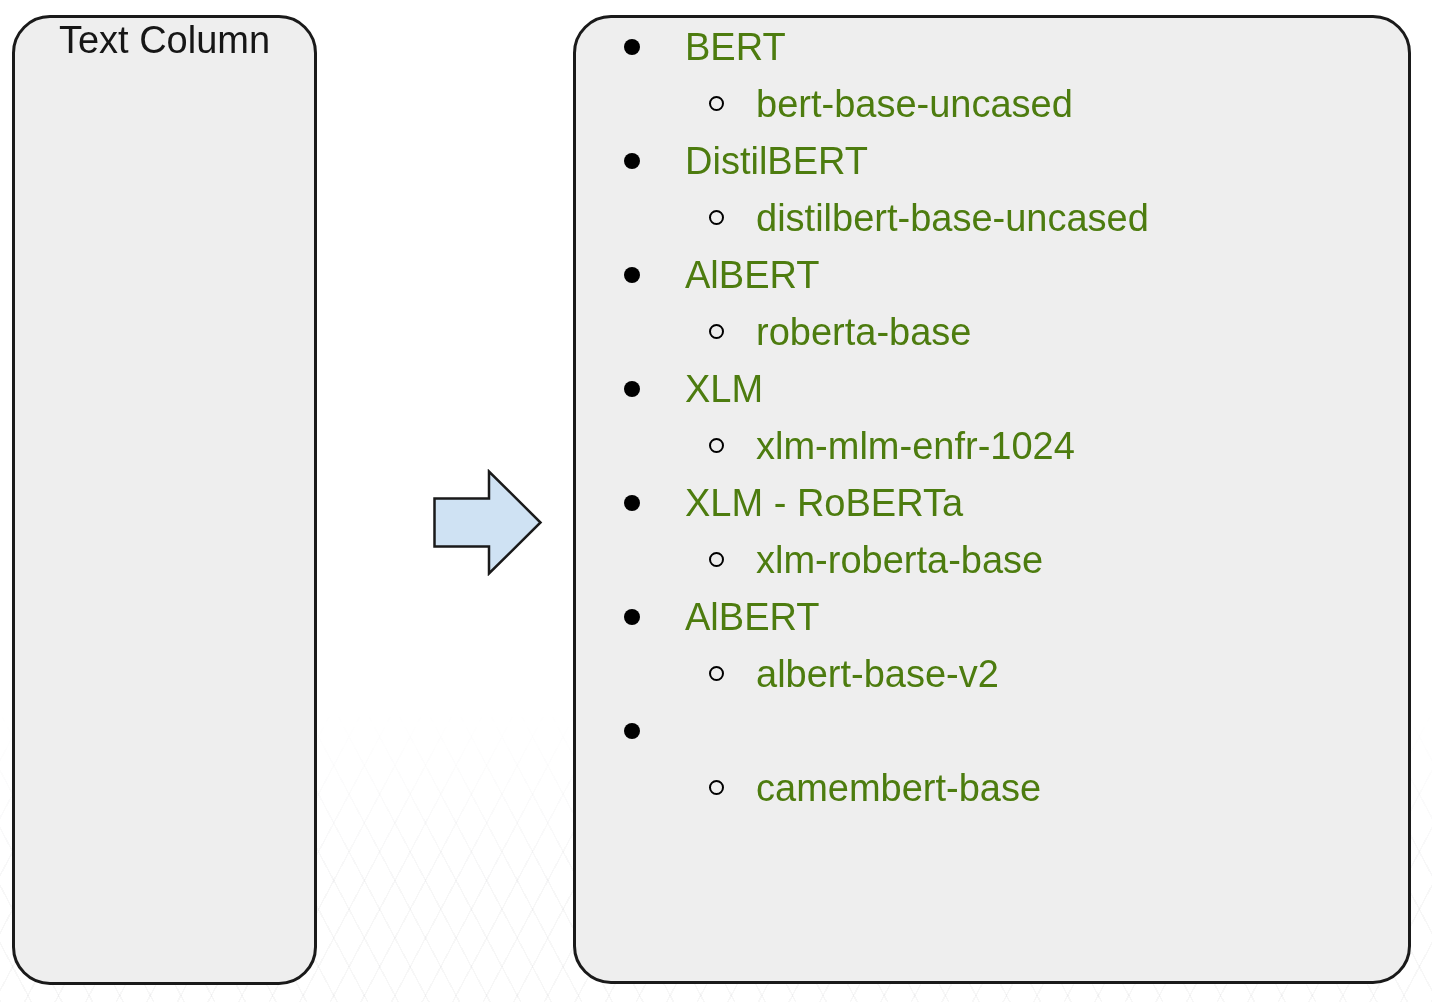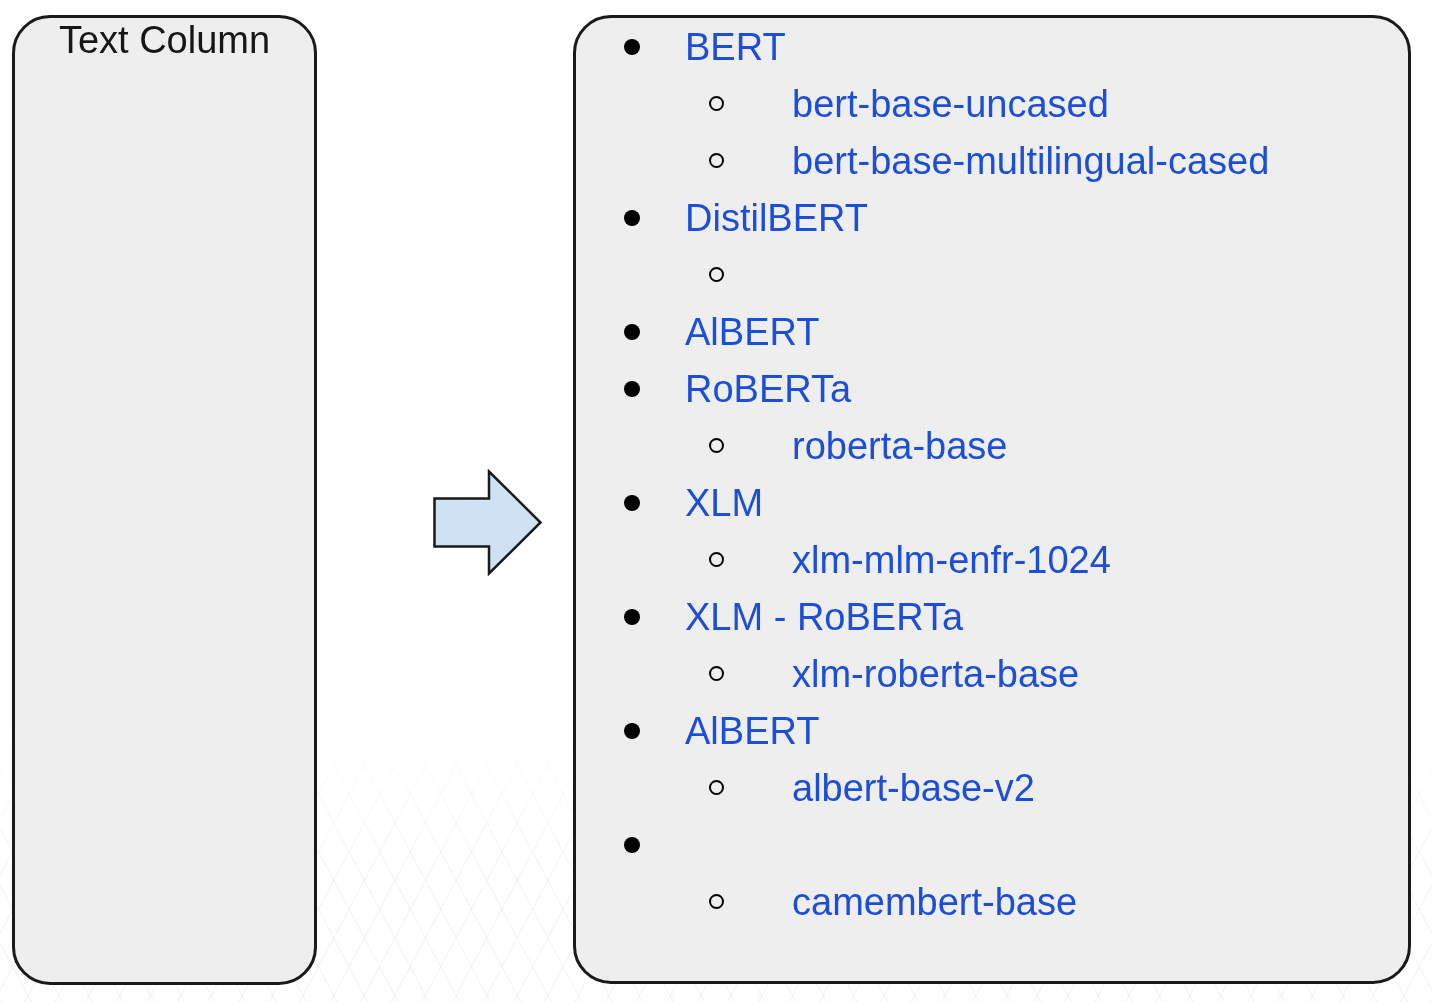--- a/index.html
+++ b/index.html
@@ -101,26 +101,26 @@
     margin-left: 45px;
   }
   .row.level2 .bullet {
     width: 15px;
     height: 15px;
     background: transparent;
     border: 2.5px solid #000000;
     margin-left: 133px;
   }
   .row.level2 .label {
-    margin-left: 68px;
+    margin-left: 32px;
   }
   .label {
     font-size: 38px;
     line-height: 1;
-    color: #1d4ed8;
+    color: #4d7c0f;
     white-space: nowrap;
   }
 </style>
 </head>
 <body>
 
 <div class="canvas">
 
   <div class="bg-texture"></div>
 
@@ -135,38 +135,31 @@
   <div class="panel right-panel">
     <div class="list">
         <div class="row level1">
           <span class="bullet"></span>
           <span class="label">BERT</span>
         </div>
         <div class="row level2">
           <span class="bullet"></span>
           <span class="label">bert-base-uncased</span>
         </div>
-        <div class="row level2">
-          <span class="bullet"></span>
-          <span class="label">bert-base-multilingual-cased</span>
-        </div>
         <div class="row level1">
           <span class="bullet"></span>
           <span class="label">DistilBERT</span>
         </div>
         <div class="row level2">
           <span class="bullet"></span>
+          <span class="label">distilbert-base-uncased</span>
         </div>
         <div class="row level1">
           <span class="bullet"></span>
           <span class="label">AlBERT</span>
-        </div>
-        <div class="row level1">
-          <span class="bullet"></span>
-          <span class="label">RoBERTa</span>
         </div>
         <div class="row level2">
           <span class="bullet"></span>
           <span class="label">roberta-base</span>
         </div>
         <div class="row level1">
           <span class="bullet"></span>
           <span class="label">XLM</span>
         </div>
         <div class="row level2">

